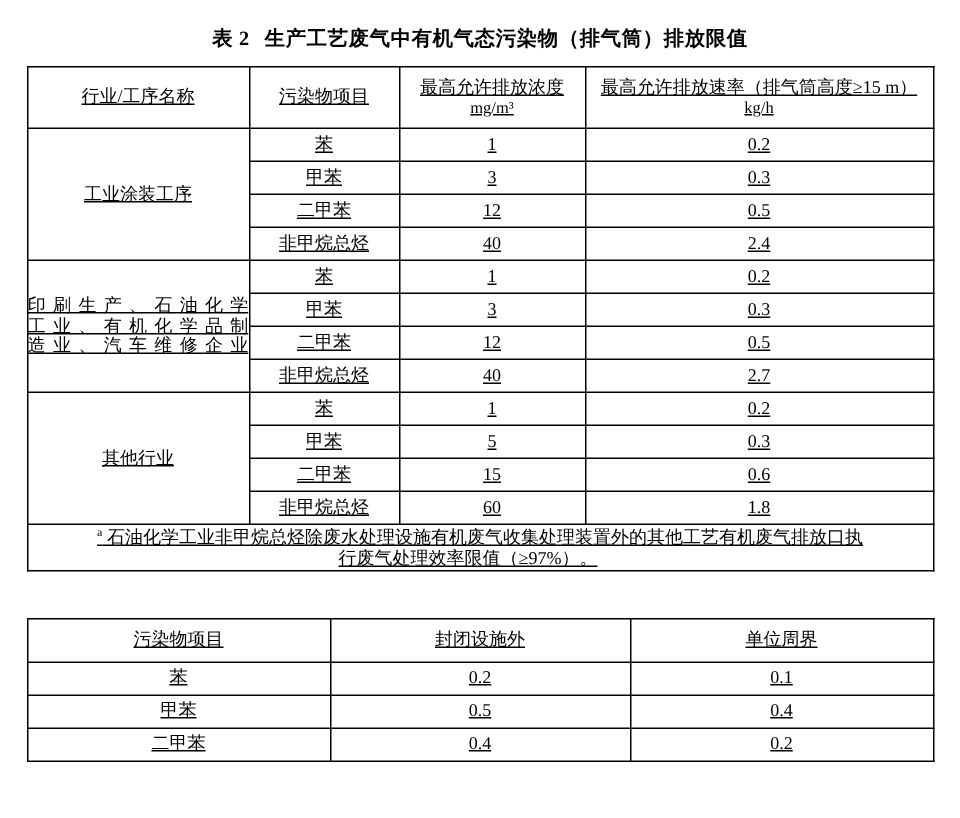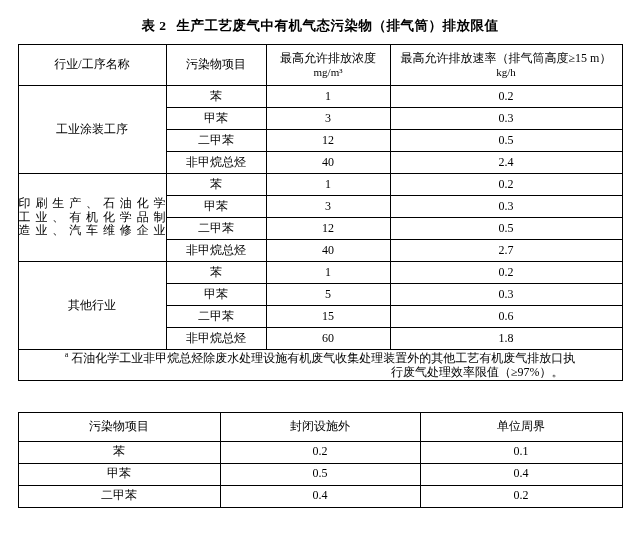--- a/index.html
+++ b/index.html
@@ -24,20 +24,21 @@
   .tbl-title {
     text-align: center;
     font-size: 13.5px;
     font-weight: bold;
     letter-spacing: 0.5px;
   }
   .tbl-title .tnum { margin-right: 10px; }
   table {
     border-collapse: collapse;
     table-layout: fixed;
+    text-decoration: underline;
   }
   table.t2 {
     width: 604px;
     margin: 9px auto 0 auto;
   }
   table.t3 {
     width: 604px;
     margin: 5px auto 0 auto;
   }
   .t2 td, .t2 th, .t3 td, .t3 th {
@@ -77,21 +78,20 @@
     height: auto;
     line-height: 1.55;
     font-size: 11.5px;
   }
   .note-cell .sup {
     vertical-align: super;
     font-size: 8px;
   }
   .note-line2 {
     display: block;
-    text-align: right;
     padding-right: 58px;
     padding-left: 42px;
   }
   .unit-line {
     text-align: center;
     font-size: 12px;
     margin-top: 7px;
   }
   .spacer-1 { height: 26px; }
   .spacer-2 { height: 17px; }

